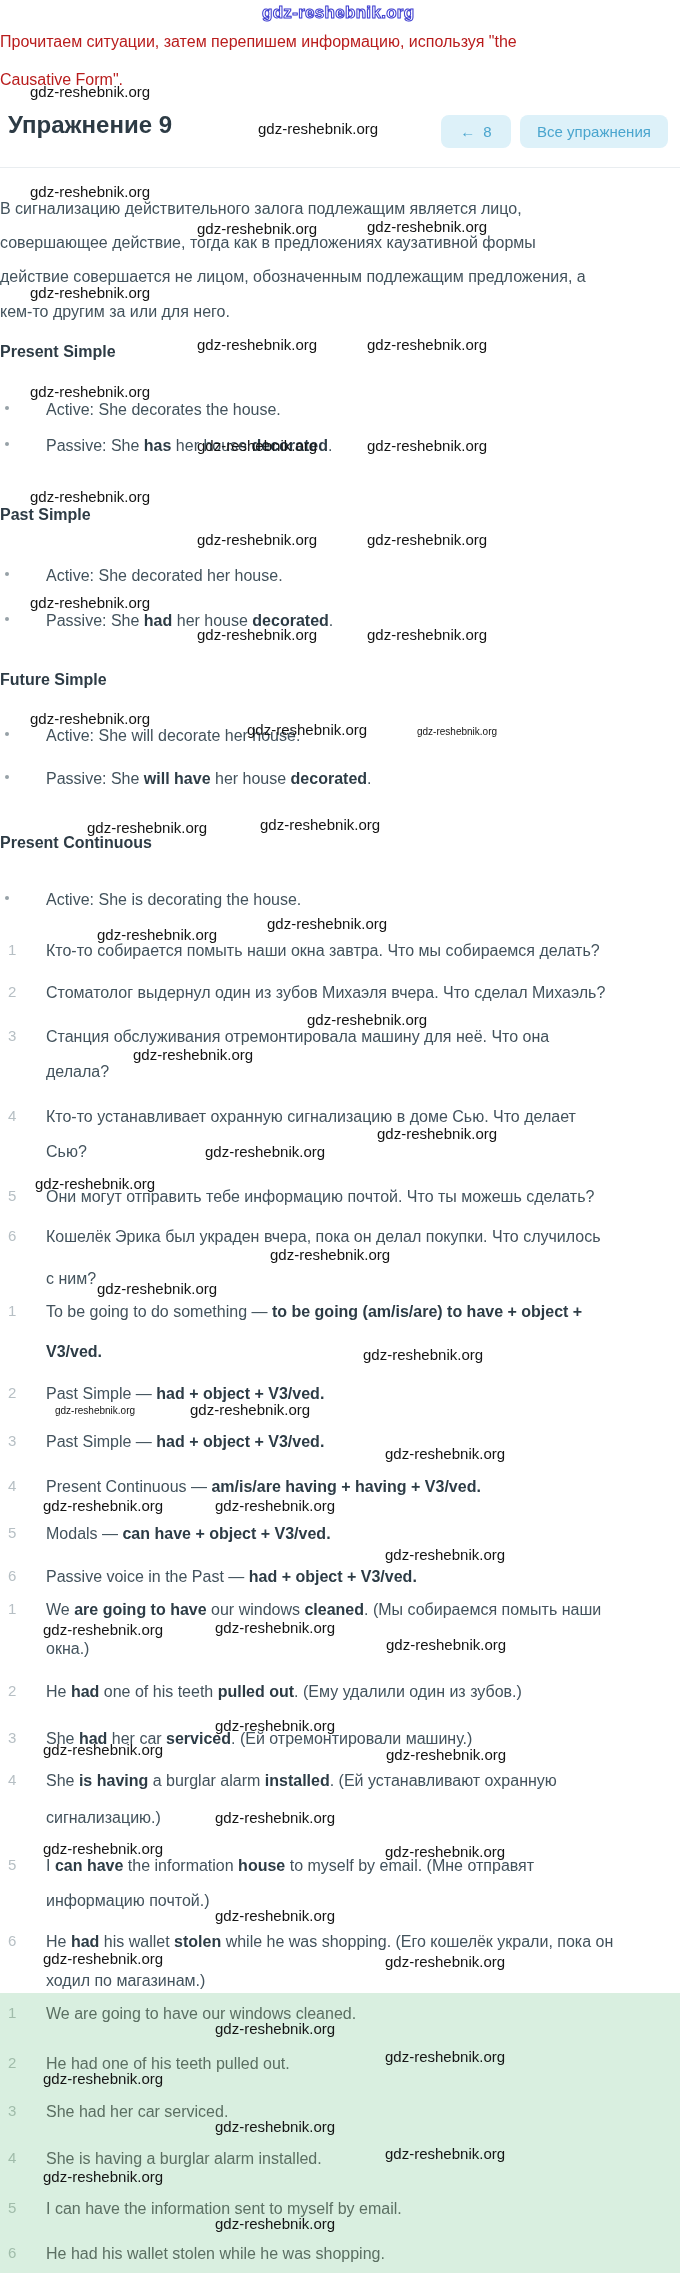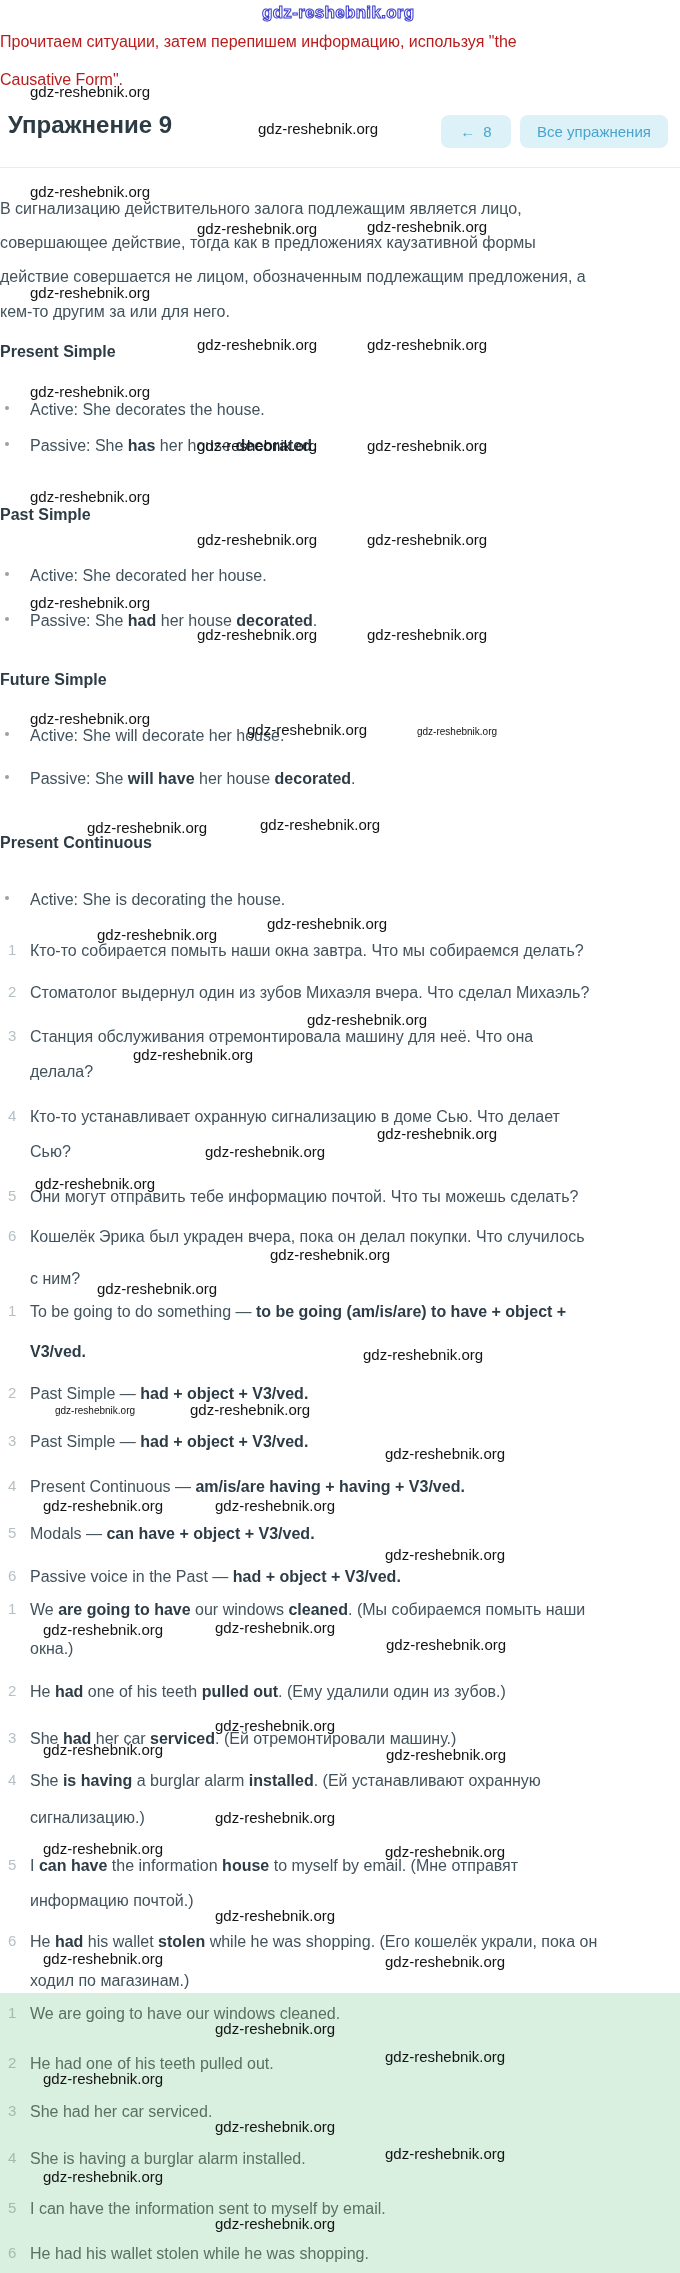--- a/index.html
+++ b/index.html
@@ -3,21 +3,21 @@
 <meta charset="utf-8">
 <style>
   html,body{margin:0;padding:0;background:#ffffff;}
   #page{position:relative;width:680px;height:2273px;background:#ffffff;overflow:hidden;
         font-family:"Liberation Sans","DejaVu Sans",sans-serif;}
   .wm{position:absolute;color:#141414;font-size:15px;white-space:nowrap;z-index:3;line-height:1;}
   .wm-outline{position:absolute;left:262px;top:3px;font-size:17px;font-weight:bold;letter-spacing:.3px;
         color:#ffffff;-webkit-text-stroke:1px #4040d0;text-shadow:0 0 1px #4040d0;z-index:3;}
   .ln{position:absolute;left:0;width:680px;font-size:16px;color:#42525c;z-index:2;line-height:1.2;}
   .ln .num{position:absolute;left:8px;top:0;color:#b6bfc4;font-size:15px;}
-  .ln .txt{display:block;padding-left:30px;}
+  .ln .txt{display:block;padding-left:46px;}
   .ln.full .txt{padding-left:0;}
   .ln b{color:#2d3c46;}
   .h{position:absolute;left:0;font-size:16px;font-weight:bold;color:#2d3b45;z-index:2;}
   .title{position:absolute;left:8px;top:111px;font-size:24px;font-weight:bold;color:#2d3b45;z-index:2;}
   .intro .txt{color:#b91c1c;}
   .dot{position:absolute;left:5px;top:6px;width:4px;height:4px;background:#97a1a7;border-radius:50%;}
   .btn{position:absolute;top:115px;height:33px;background:#ddf1f9;color:#4aa5ce;border:none;border-radius:8px;
        font-size:15px;display:flex;align-items:center;justify-content:center;gap:8px;
        font-family:inherit;cursor:pointer;z-index:2;}
   #btn-prev{left:441px;width:70px;}

